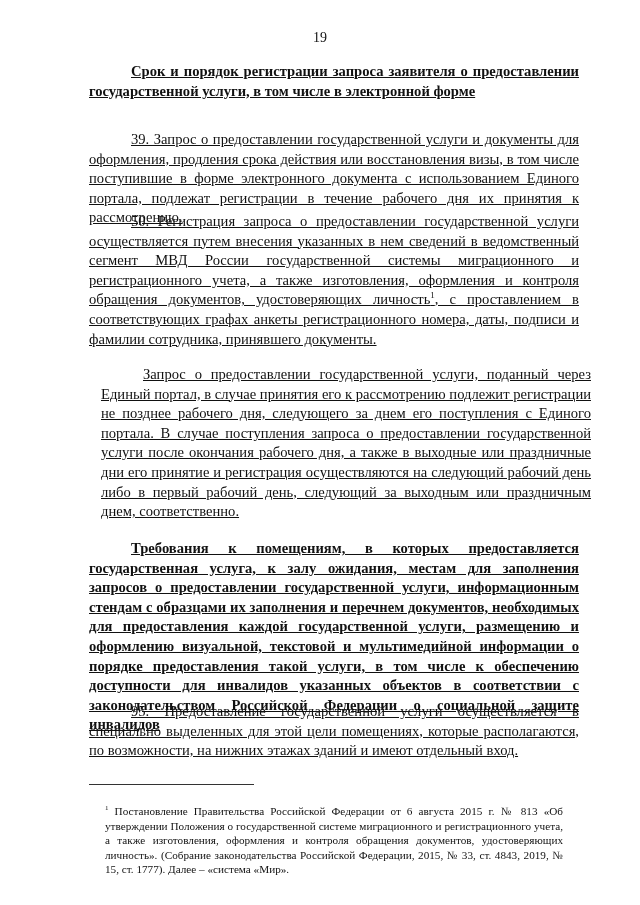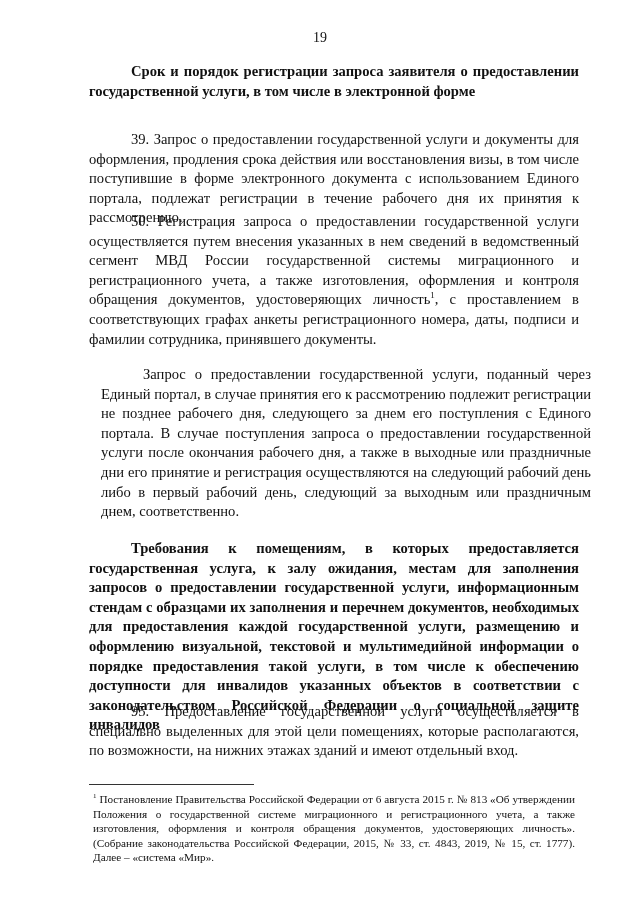--- a/index.html
+++ b/index.html
@@ -2,29 +2,29 @@
 <html><head>
 <meta charset="utf-8">
 <style>
   html, body { margin: 0; padding: 0; background: #ffffff; }
   body { width: 640px; height: 905px; position: relative; overflow: hidden;
          font-family: "Liberation Serif", "DejaVu Serif", serif; color: #111; }
   .page-number { position: absolute; top: 30px; left: 0; width: 640px; text-align: center;
                  font-size: 14px; }
   .block { position: absolute; left: 89px; width: 490px; font-size: 14.6px; line-height: 19.6px;
            text-align: justify; }
-  .block p { margin: 0; text-indent: 42px; }
+  .block p { margin: 0; text-indent: 42px; text-decoration: underline; }
   .heading { font-weight: bold; }
   .heading p { text-indent: 42px; }
   sup { font-size: 9px; line-height: 0; vertical-align: super; }
   .footnote-rule { position: absolute; left: 89px; top: 784px; width: 165px; height: 0;
                    border-top: 1px solid #333; }
   .footnote { position: absolute; left: 89px; top: 788px; width: 490px; font-size: 11.2px;
               line-height: 14.6px; text-align: justify; }
-  .footnote p { margin: 4px; }
+  .footnote p { margin: 16px; }
   .footnote sup { font-size: 7px; }
 </style>
 </head>
 <body>
 
 <div class="page-number">19</div>
 
 <div class="block heading" style="top:62px;">
   <p>Срок и порядок регистрации запроса заявителя о предоставлении государственной услуги, в том числе в электронной форме</p>
 </div>

